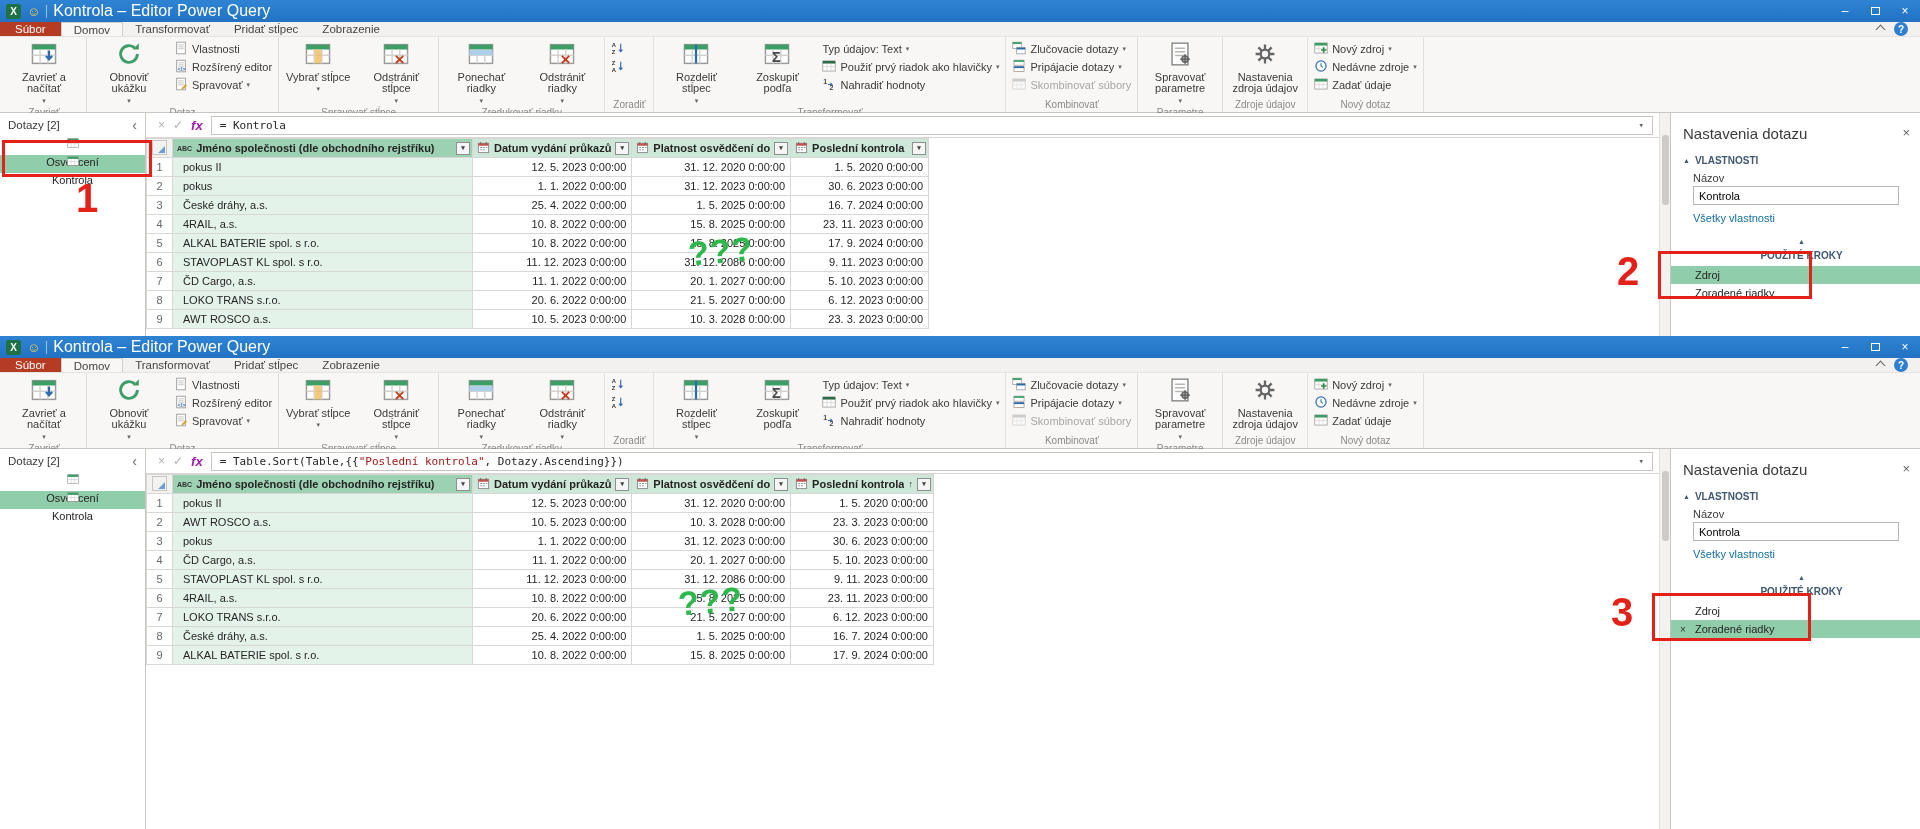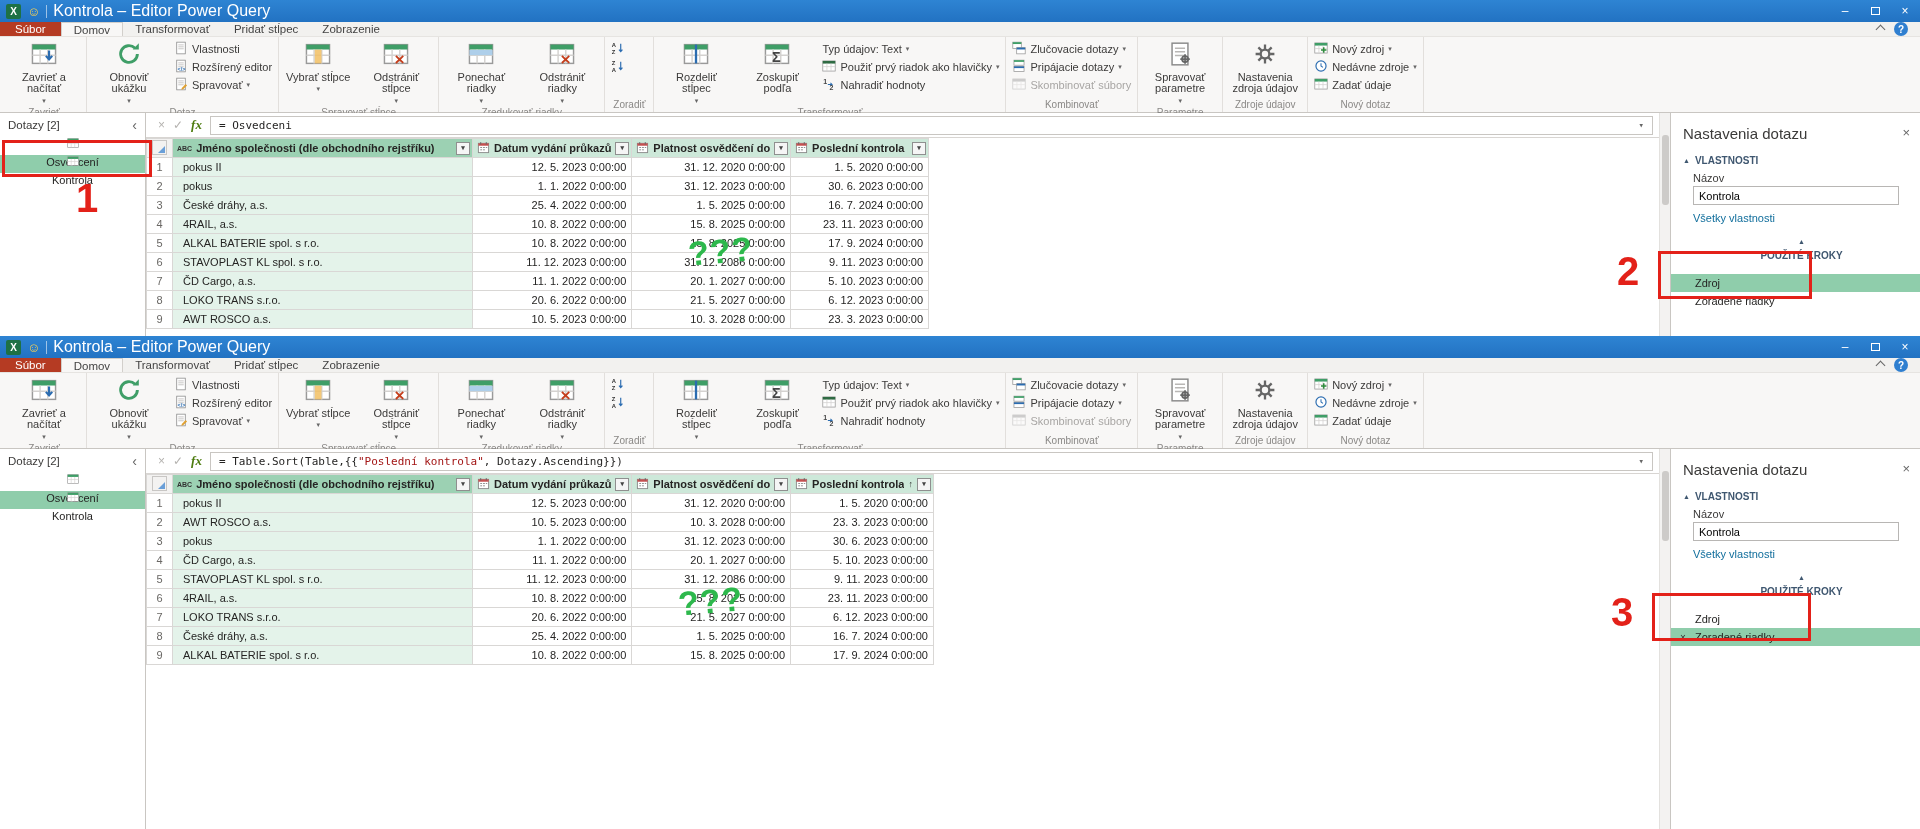--- a/index.html
+++ b/index.html
@@ -40,21 +40,21 @@
   .main{flex:1;display:flex;min-height:0;background:#fff;}
   .sidebar{width:146px;flex:0 0 auto;border-right:1px solid #c9c6c2;display:flex;flex-direction:column;background:#fff;}
   .sb-header{height:24px;flex:0 0 auto;display:flex;align-items:center;padding:0 8px;color:#3b3a39;font-size:11.5px;}
   .sb-collapse{margin-left:auto;color:#666;font-size:14px;line-height:1;}
   .sb-item{height:18px;display:flex;align-items:center;gap:5px;padding:0 6px;font-size:11px;flex-direction:column;}
   .sb-item.selected{background:#8fcdab;}
   .center{flex:1;display:flex;flex-direction:column;min-width:0;}
   
   .formula-bar{height:25px;flex:0 0 auto;display:flex;align-items:center;gap:8px;padding:0 6px 0 12px;border-bottom:1px solid #d8d5d2;background:#fff;}
   .fb-x,.fb-check{color:#b5b3b0;font-size:12px;}
-  .fb-fx{font-family:Liberation Serif, serif;font-style:italic;font-weight:bold;color:#4d7c0f;font-size:13px;text-align:center;}
+  .fb-fx{font-family:Liberation Sans, sans-serif;font-style:italic;font-weight:bold;color:#a21caf;font-size:13px;text-align:center;}
   .fb-input{flex:1;height:19px;border:1px solid #c9c6c2;display:flex;align-items:center;padding:0 8px;font-family:"DejaVu Sans Mono",monospace;font-size:11px;background:#fff;}
   .fb-text .str{color:#a31515;}
   .fb-dd{margin-left:auto;color:#666;font-size:9px;}
   
   .table-wrap{flex:1;overflow:hidden;background:#fff;display:flex;}
   .pq-table{border-collapse:collapse;table-layout:fixed;align-self:flex-start;}
   .pq-table th,.pq-table td{border:1px solid #d9d7d5;height:19px;padding:0 5px;overflow:hidden;white-space:nowrap;}
   th.corner{background:#f3f2f1;padding:0 2px;}
   th.col-h{background:#cde8d9;text-align:left;padding:0 2px 0 4px;}
   th.col-h.first{background:#9cd1b3;}
@@ -73,21 +73,21 @@
   .right-panel{width:250px;flex:0 0 auto;border-left:1px solid #c9c6c2;background:#fff;position:relative;font-size:11px;}
   .rp-header{display:flex;align-items:flex-start;padding:12px 10px 6px 12px;}
   .rp-title{font-size:15px;color:#3b3a39;line-height:18px;}
   .rp-close{margin-left:auto;color:#666;font-size:13px;}
   .rp-section-h{display:flex;align-items:center;gap:5px;padding:6px 0 3px 12px;color:#3f5770;font-weight:bold;font-size:10px;}
   .rp-section-h.steps-h{padding-top:12px;flex-direction:column;}
   .tri{font-size:7px;color:#3f5770;}
   .rp-label{padding:3px 0 1px 22px;color:#3b3a39;}
   .rp-input{margin:1px 0 3px 22px;width:206px;height:19px;border:1px solid #b8b6b4;font-size:11px;padding:0 5px;font-family:inherit;display:block;}
   .rp-link{padding:4px 0 2px 22px;color:#116e9c;}
-  .rp-steps{margin-top:10px;}
+  .rp-steps{margin-top:2px;}
   .step{height:18px;display:flex;align-items:center;padding:0 6px 0 24px;color:#252423;position:relative;}
   .step.selected{background:#8fcdab;}
   .step .del{position:absolute;left:9px;font-size:10px;color:#333;}
   
   .annotations{position:absolute;inset:0;pointer-events:none;z-index:40;}
   .anno-box{position:absolute;border:3px solid #e32119;}
   .anno-num{position:absolute;color:#e32119;font-size:40px;font-weight:bold;line-height:1;}
   .anno-scribble{position:absolute;color:#2db84c;font-size:34px;font-weight:bold;transform:rotate(-5deg);letter-spacing:1px;}
 </style>
 </head>
@@ -414,21 +414,21 @@
               <span>Kontrola</span>
             </div>
           </div>
     </div>
     <div class="center">
       <div class="formula-bar">
         <span class="fb-x">×</span>
         <span class="fb-check">✓</span>
         <span class="fb-fx">fx</span>
         <div class="fb-input">
-          <span class="fb-text"><span>= Osvedceni</span></span>
+          <span class="fb-text"><span>= Kontrola</span></span>
           <span class="fb-dd">▾</span>
         </div>
       </div>
       <div class="table-wrap">
         <table class="pq-table">
               <colgroup>
                 <col style="width: 26px;">
                 <col style="width: 300px;">
                 <col style="width: 140px;">
                 <col style="width: 142px;">

